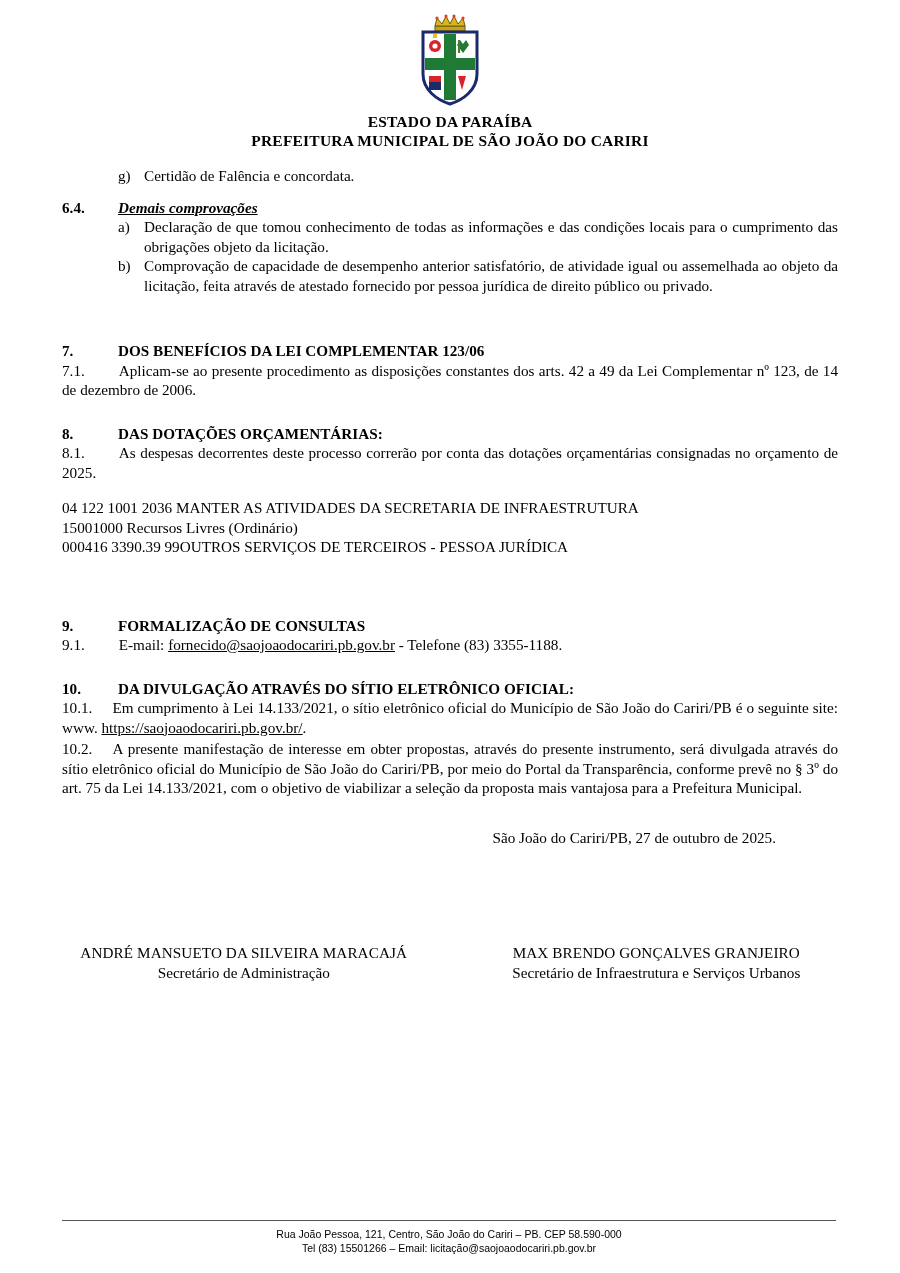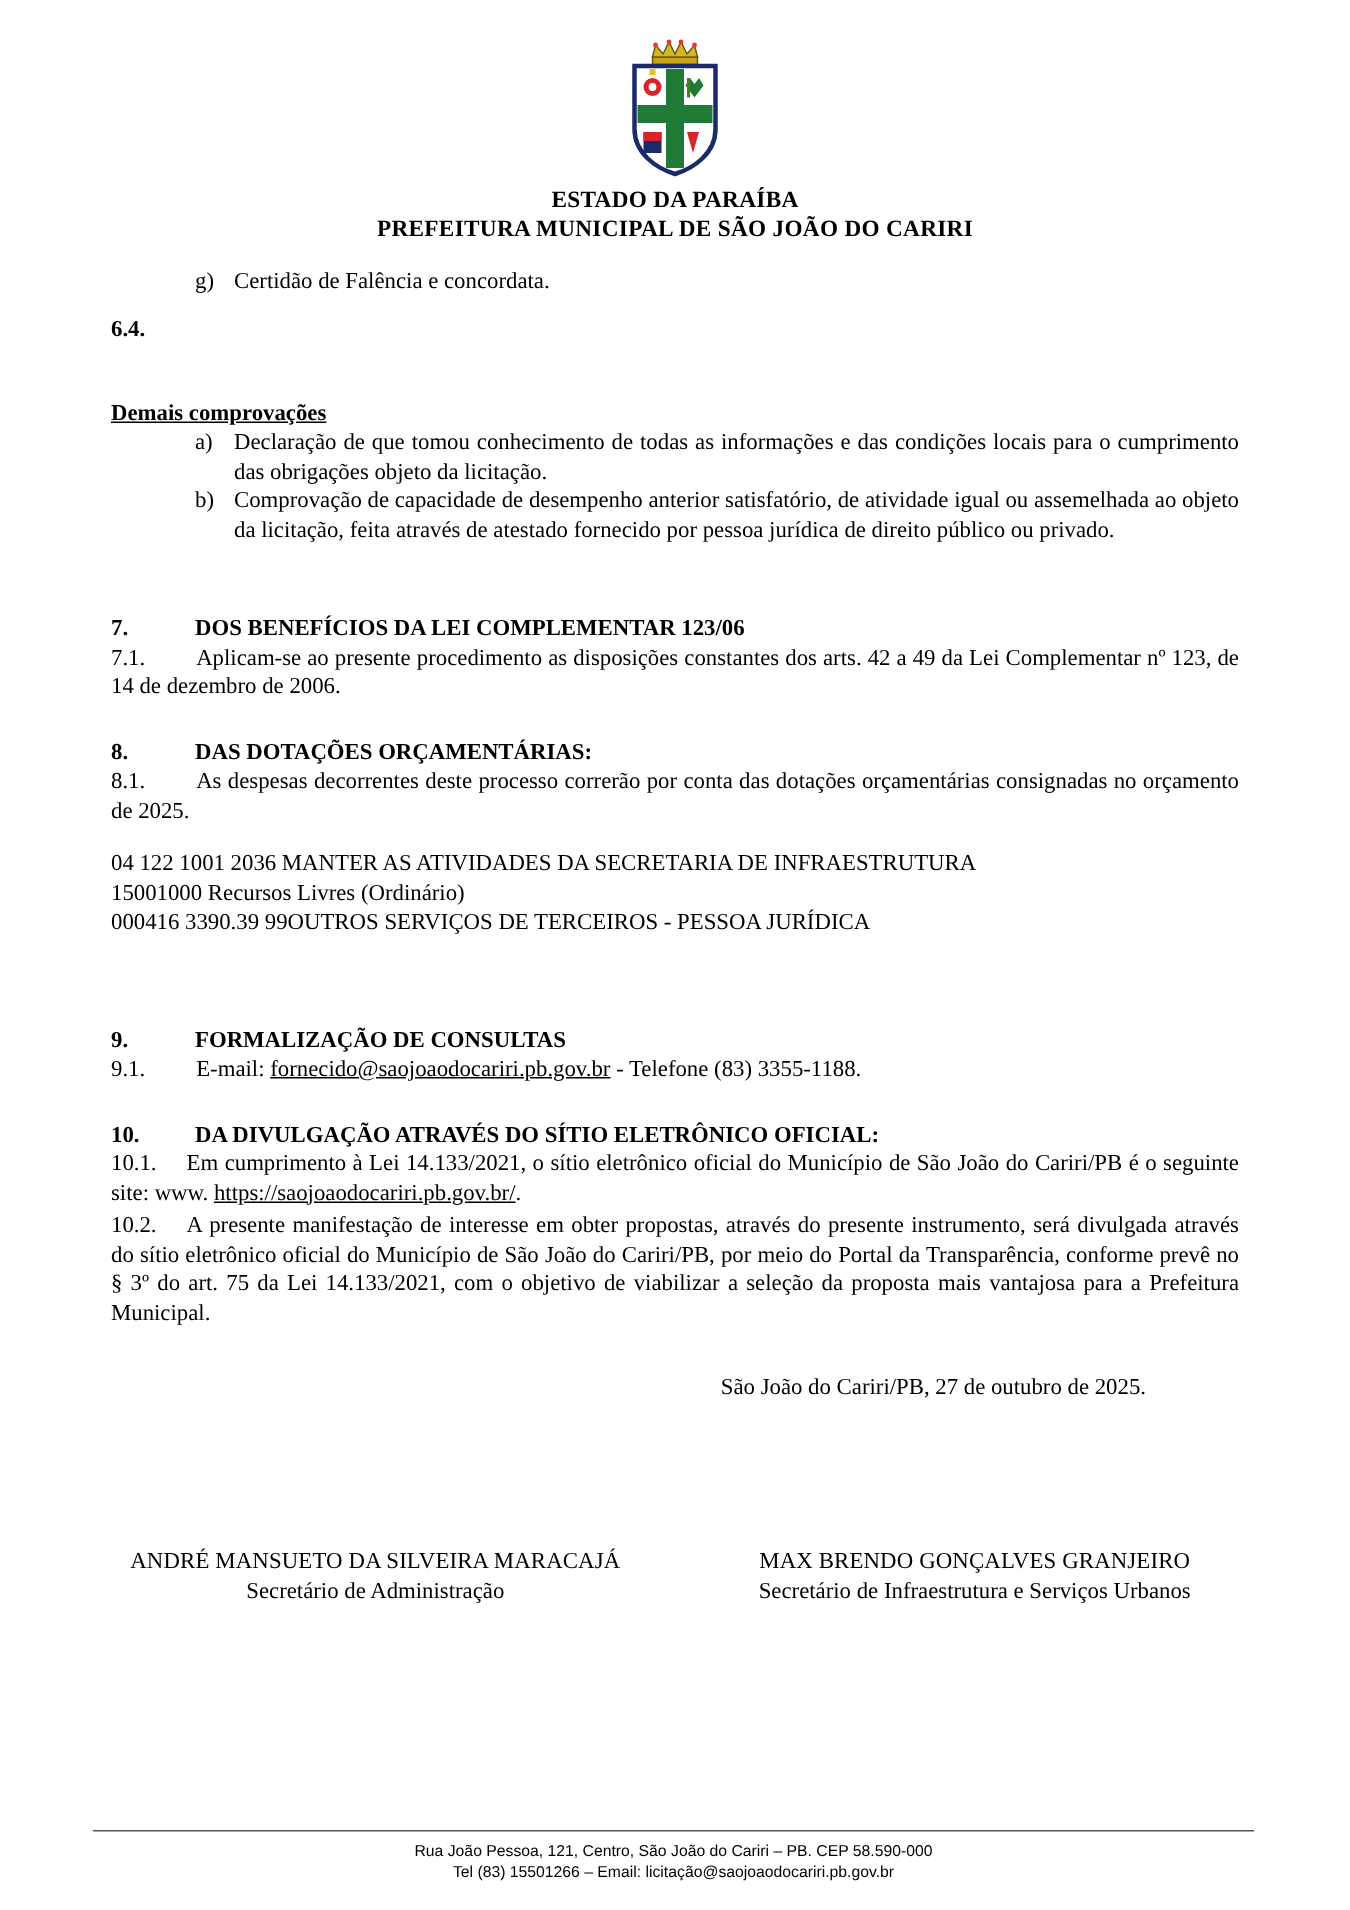--- a/index.html
+++ b/index.html
@@ -12,21 +12,21 @@
     height: 1273px;
     font-family: "Liberation Serif", serif;
     color: #000000;
     position: relative;
     overflow: hidden;
   }
   .page {
     position: relative;
     width: 900px;
     height: 1273px;
-    padding: 12px;
+    padding: 0;
     box-sizing: border-box;
   }
   .content {
     padding: 14px 62px 0 62px;
     box-sizing: border-box;
   }
 
   
   .header {
     text-align: center;
@@ -62,29 +62,29 @@
     flex: 0 0 26px;
     text-align: left;
   }
   .listrow .txt {
     flex: 1 1 auto;
     text-align: justify;
   }
   .secrow {
     display: flex;
     margin-top: 12px;
-    flex-direction: column;
   }
   .secrow .num {
     font-weight: bold;
     width: 56px;
     flex: 0 0 56px;
   }
   .secrow .ttl {
     font-weight: bold;
+    font-style: italic;
   }
   .secrow .ttl.underline { text-decoration: underline; }
 
   .para {
     margin-top: 0;
     text-align: justify;
     text-indent: 0;
   }
   .para .lead {
     display: inline;

